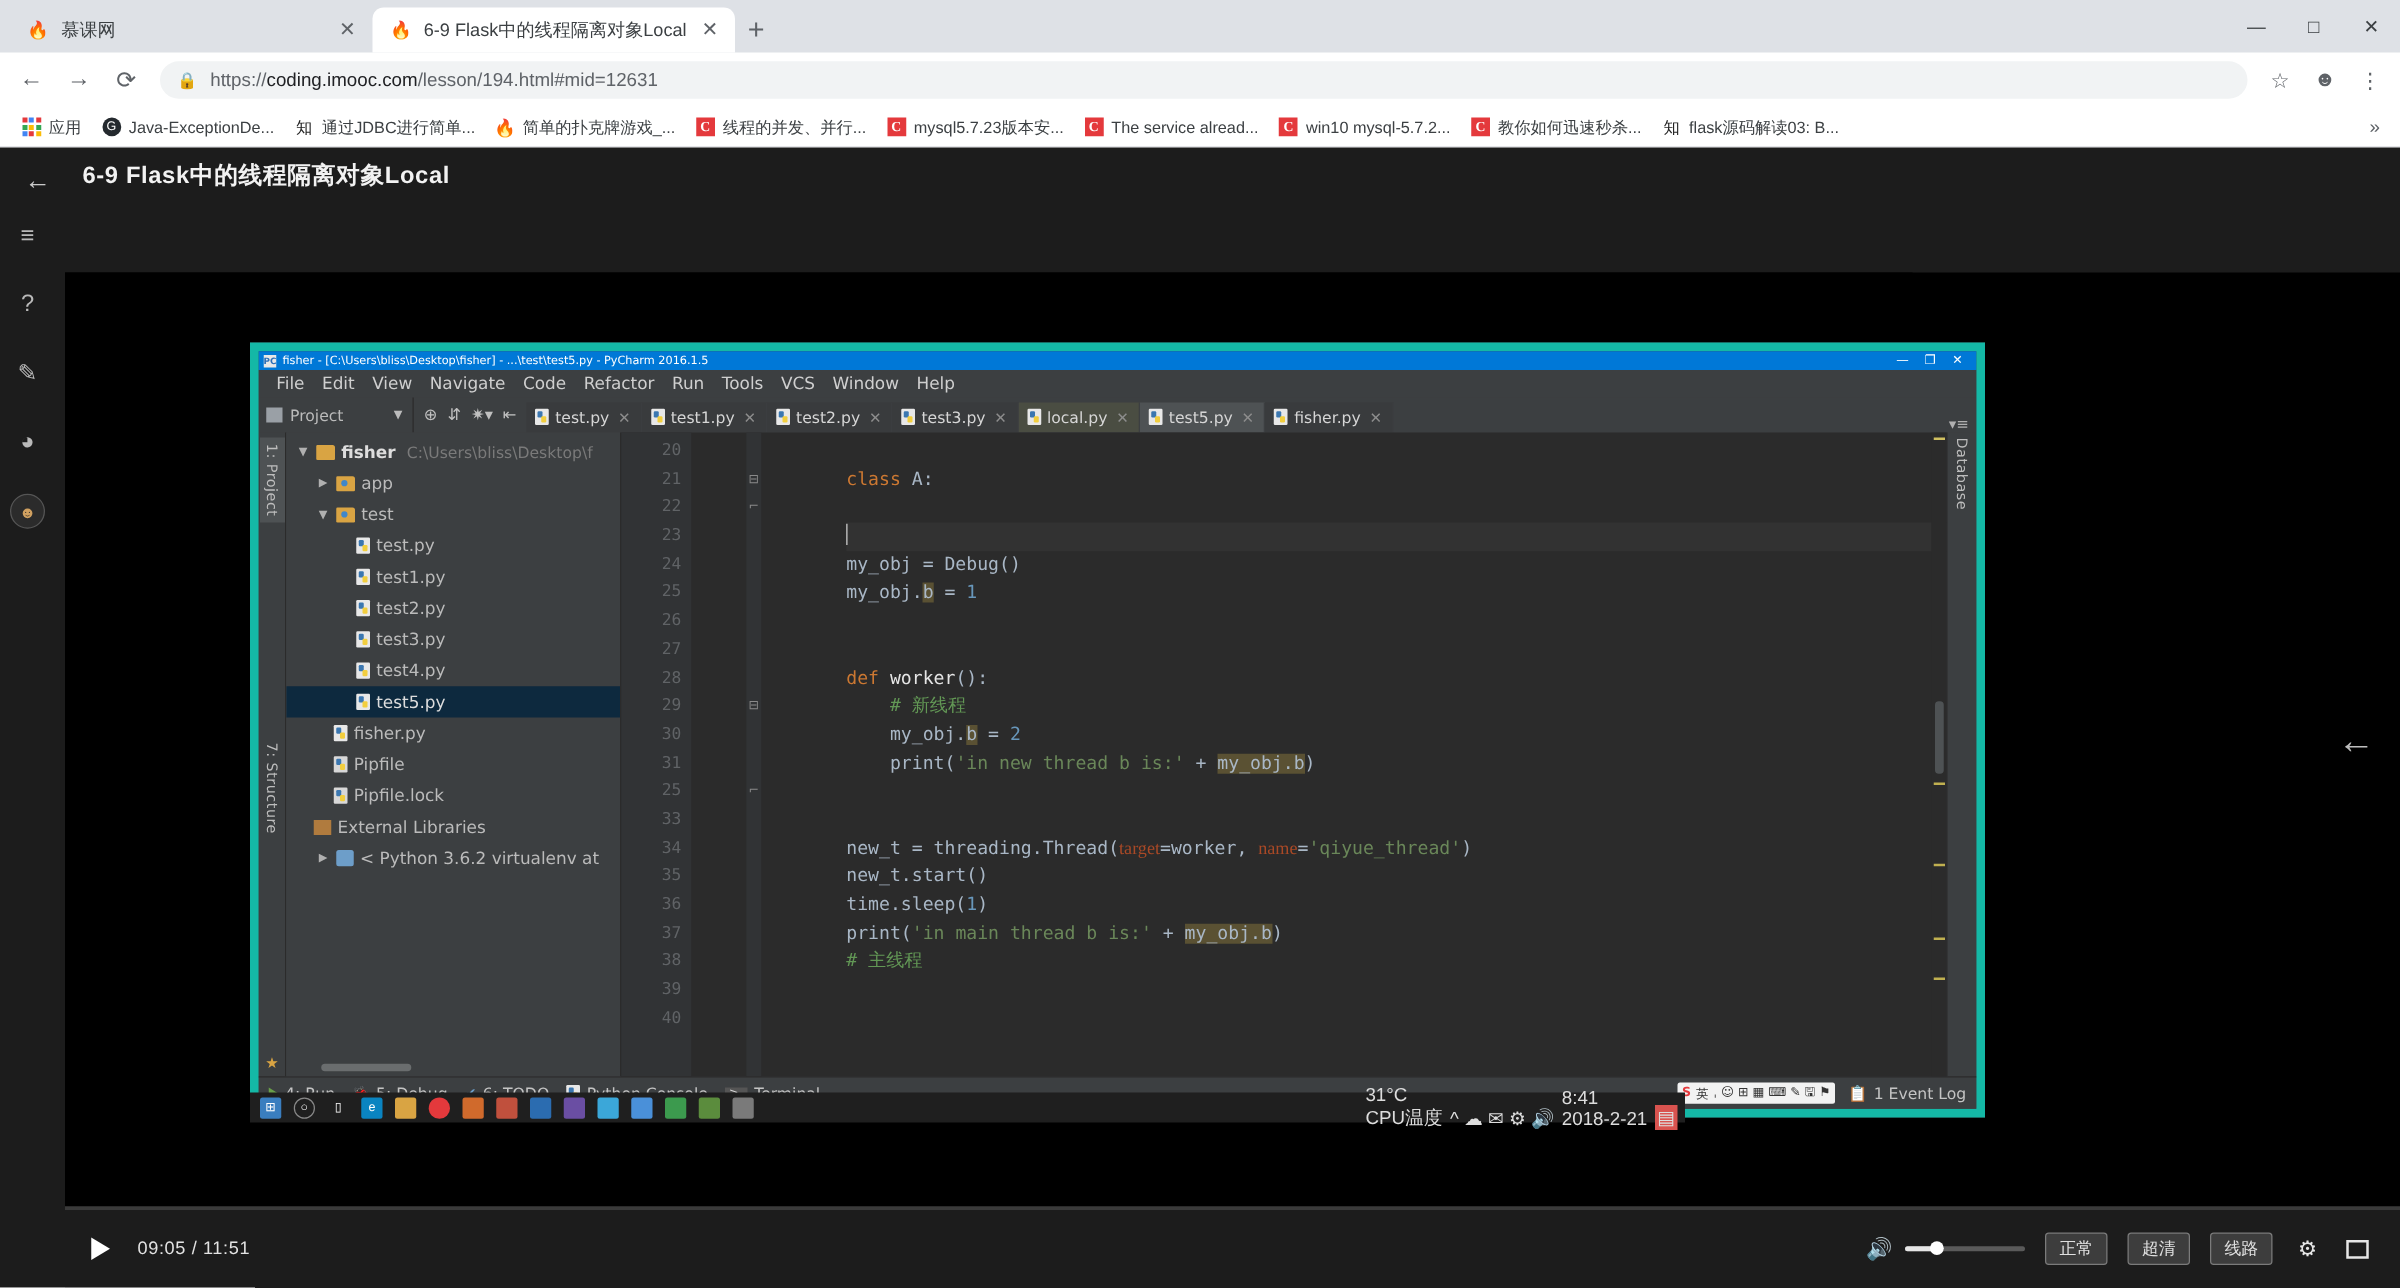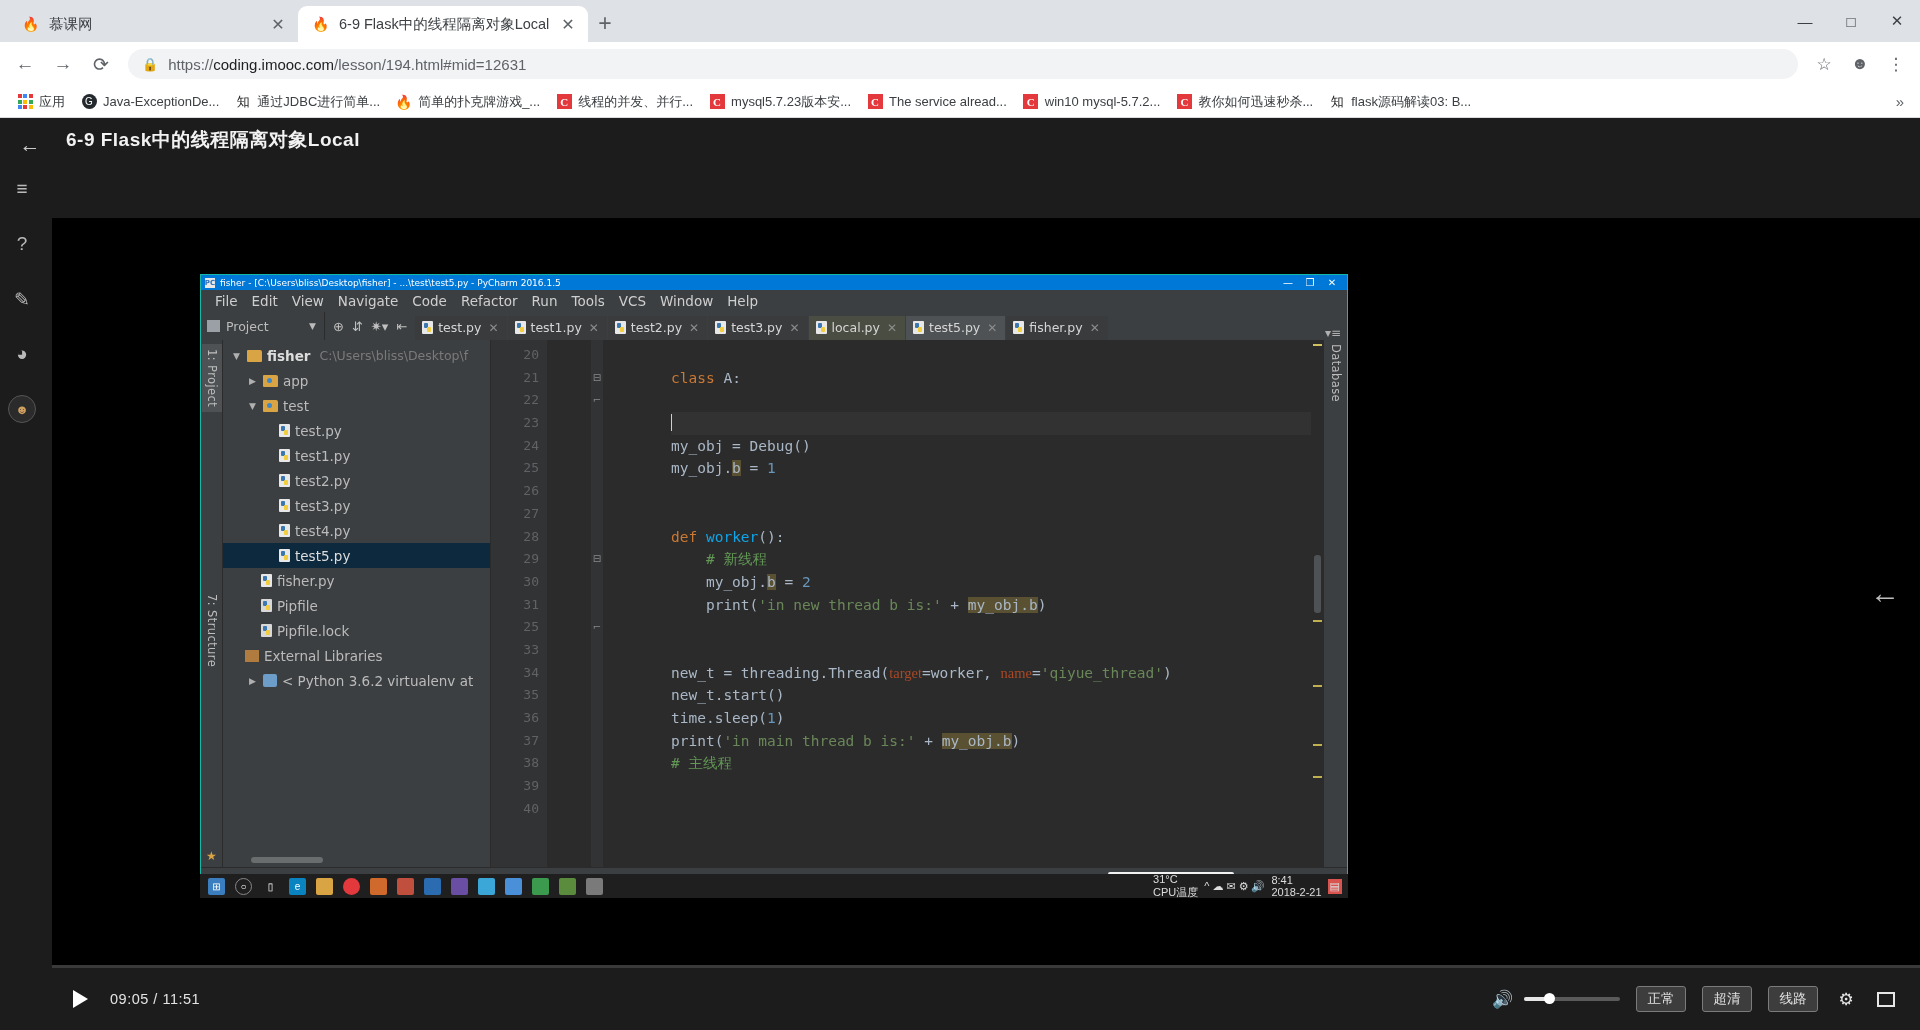--- a/index.html
+++ b/index.html
@@ -83,22 +83,22 @@
   .video-stage { position:absolute; left:52px; top:100px; right:0; bottom:62px; background:#000; }
   .video-frame { position:absolute; left:0; top:0; width:1478px; height:680px; background:#000; }
 
   .side-arrow { position:absolute; right:20px; top:50%; transform:translateY(-50%); color:#bdbdbd;
     font-size:30px; }
   .qq-badge { position:absolute; right:-2px; top:215px; width:30px; height:30px; border-radius:50%;
     background:#76c043; color:#fff; font-size:11px; display:flex; align-items:center; justify-content:center; }
 
   
   .pycharm {
-    position:absolute; left:148px; top:56px; width:1148px; height:620px;
-    background:#3c3f41; border:1px solid #14b8a6; font-family:"DejaVu Sans", sans-serif;
+    position:absolute; left:148px; top:56px; width:1388px; height:620px;
+    background:#3c3f41; border:7px solid #14b8a6; font-family:"DejaVu Sans", sans-serif;
     display:flex; flex-direction:column;
   }
   .pc-titlebar { height:15px; background:#0078d7; display:flex; align-items:center;
     padding:0 4px; color:#fff; font-size:9px; gap:5px; }
   .pc-titlebar .pcico { width:10px;height:10px;background:#e8e8e8;color:#2d6fb8;font-size:7px;
      display:flex;align-items:center;justify-content:center;font-weight:bold; }
   .pc-titlebar .pctitle { flex:1; white-space:nowrap; overflow:hidden; }
   .pc-wbtns { display:flex; gap:0; }
   .pc-wbtns span { width:22px; text-align:center; font-size:10px; }
 
@@ -146,21 +146,21 @@
   .pc-editor { flex:1; background:#2b2b2b; display:flex; position:relative; min-width:0; overflow:hidden;gap:44px; }
   .gutter { width:56px; background:#313335; color:#606366; font-size:13px;
     font-family:"DejaVu Sans Mono", monospace; text-align:right; padding-right:8px; padding-top:4px; }
   .gline { height:22.7px; line-height:22.7px; }
   .fold { width:12px; background:#313335; padding-top:4px; }
   .code { flex:1; font-family:"DejaVu Sans Mono", monospace; font-size:14.5px; padding-top:4px;
     color:#a9b7c6; position:relative; padding-left:8px; }
   .cline { height:22.7px; line-height:22.7px; white-space:pre;margin-left:16px; }
   .cline.cur { background:#323232; }
   .k { color:#cc7832; }
-  .fn { color:#0ea5e9; }
+  .fn { color:#e5e5e5; }
   .num { color:#6897bb; }
   .str { color:#6a8759; }
   .cmt { color:#629755; }
   .hl { background:#5a5133; }
   .kwarg { color:#aa4926;font-family:Liberation Serif, serif; }
   .caret { display:inline-block; width:1px; height:17px; background:#cfcfcf; vertical-align:-3px; }
 
   .pc-rightrail { width:24px; background:#3c3f41; display:flex; flex-direction:column;
     align-items:center; padding-top:4px; border-left:1px solid #2b2b2b; }
   .pc-rightrail .pc-vlabel { color:#bdbdbd; font-size:11.5px; }
@@ -171,22 +171,22 @@
 
   .pc-status { height:26px; background:#3c3f41; display:flex; align-items:center; gap:14px;
     padding-left:8px; color:#c4c4c4; font-size:12.5px; border-top:1px solid #2b2b2b; }
   .pc-status .sitem { display:flex; align-items:center; gap:5px; }
   .pc-status .right { margin-left:auto; display:flex; align-items:center; gap:10px; padding-right:8px; }
   .tri { width:0;height:0;border-left:8px solid #6a9f4a;border-top:5px solid transparent;border-bottom:5px solid transparent; }
 
   .winbar { height:24px; background:#1f1f1f; display:flex; align-items:center; gap:10px; padding-left:8px; }
   .winbar .wb { width:17px;height:17px;border-radius:2px;display:flex;align-items:center;justify-content:center;
      font-size:10px;color:#fff; }
-  .tray { margin-left:auto; display:flex; align-items:center; gap:6px; padding-right:6px;
-    color:#ddd; font-size:11px; }
+  .tray { margin-left:auto; display:flex; align-items:flex-end; gap:6px; padding-right:6px;
+    color:#ddd; font-size:15px; }
   .ime-bar { position:absolute; right:150px; bottom:30px; background:#f2f2f2; height:17px; display:flex;
      align-items:center; gap:4px; padding:0 4px; font-size:10px; color:#333; border-radius:2px; }
 
   
   .player-bar { position:absolute; left:52px; right:0; bottom:0; height:62px; background:#1c1c1c;
     display:flex; align-items:center; padding: 0 22px 0 14px; gap:16px; }
   .play-btn { width:28px; height:28px; display:flex; align-items:center; justify-content:center; color:#fff; }
   .play-tri { width:0;height:0;border-left:15px solid #fff;border-top:9px solid transparent;border-bottom:9px solid transparent; }
   .timecode { color:#e3e3e3; font-size:14.5px; letter-spacing:.5px; }
   .player-spacer { flex:1; }

